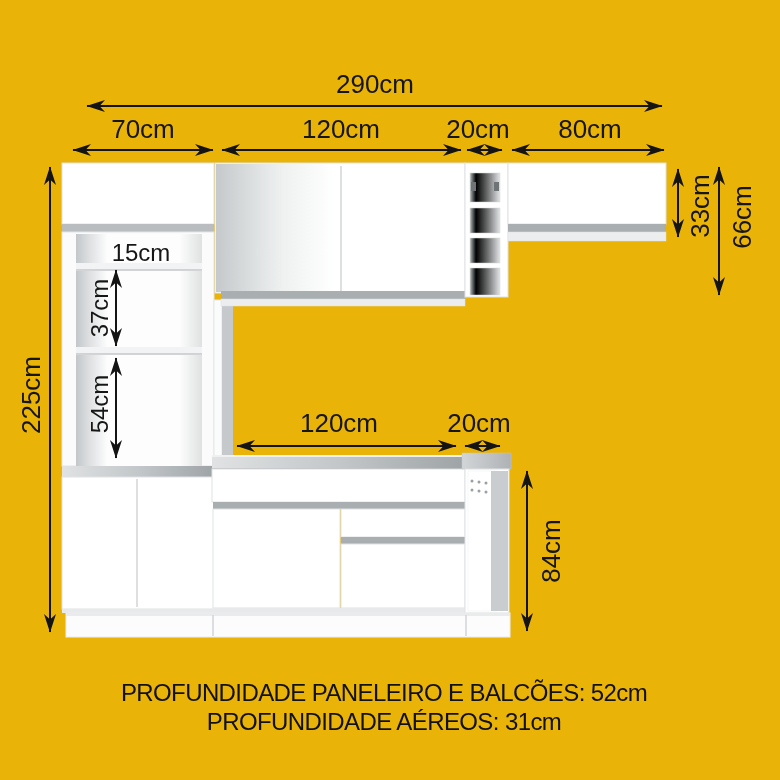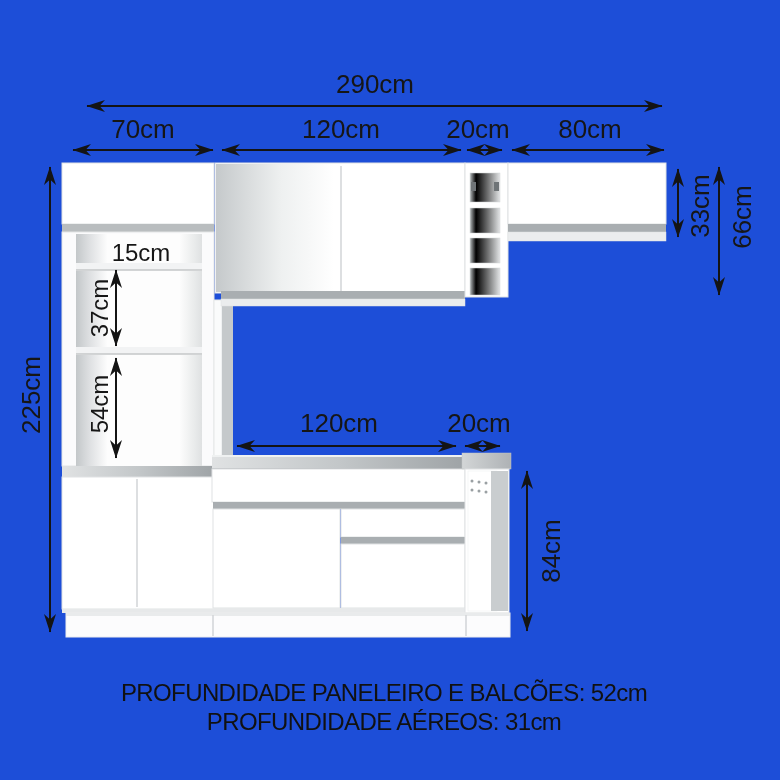--- a/index.html
+++ b/index.html
@@ -1,16 +1,16 @@
 <!DOCTYPE html>
 <html><head>
 <meta charset="utf-8">
 <style>
   html,body{margin:0;padding:0;background:#ffffff;}
-  .stage{position:relative;width:780px;height:780px;background:#1d4ed8;overflow:hidden;
+  .stage{position:relative;width:780px;height:780px;background:#eab308;overflow:hidden;
          font-family:"Liberation Sans",sans-serif;}
   svg{display:block;}
   .dim{font-family:"Liberation Sans",sans-serif;font-size:26px;fill:#161616;}
   .dim-sm{font-family:"Liberation Sans",sans-serif;font-size:24px;fill:#161616;}
   .note{font-family:"Liberation Sans",sans-serif;font-size:24px;fill:#111111;letter-spacing:-0.6px;}
   .arrow{stroke:#141414;stroke-width:2;fill:none;}
   .panel{fill:#ffffff;stroke:#dfe2e3;stroke-width:1;}
   .panel2{fill:#fbfbfc;stroke:#e3e5e6;stroke-width:1;}
   .rail{fill:#a9aeb1;stroke:none;}
   .rail-light{fill:#b9bdbf;stroke:none;}

